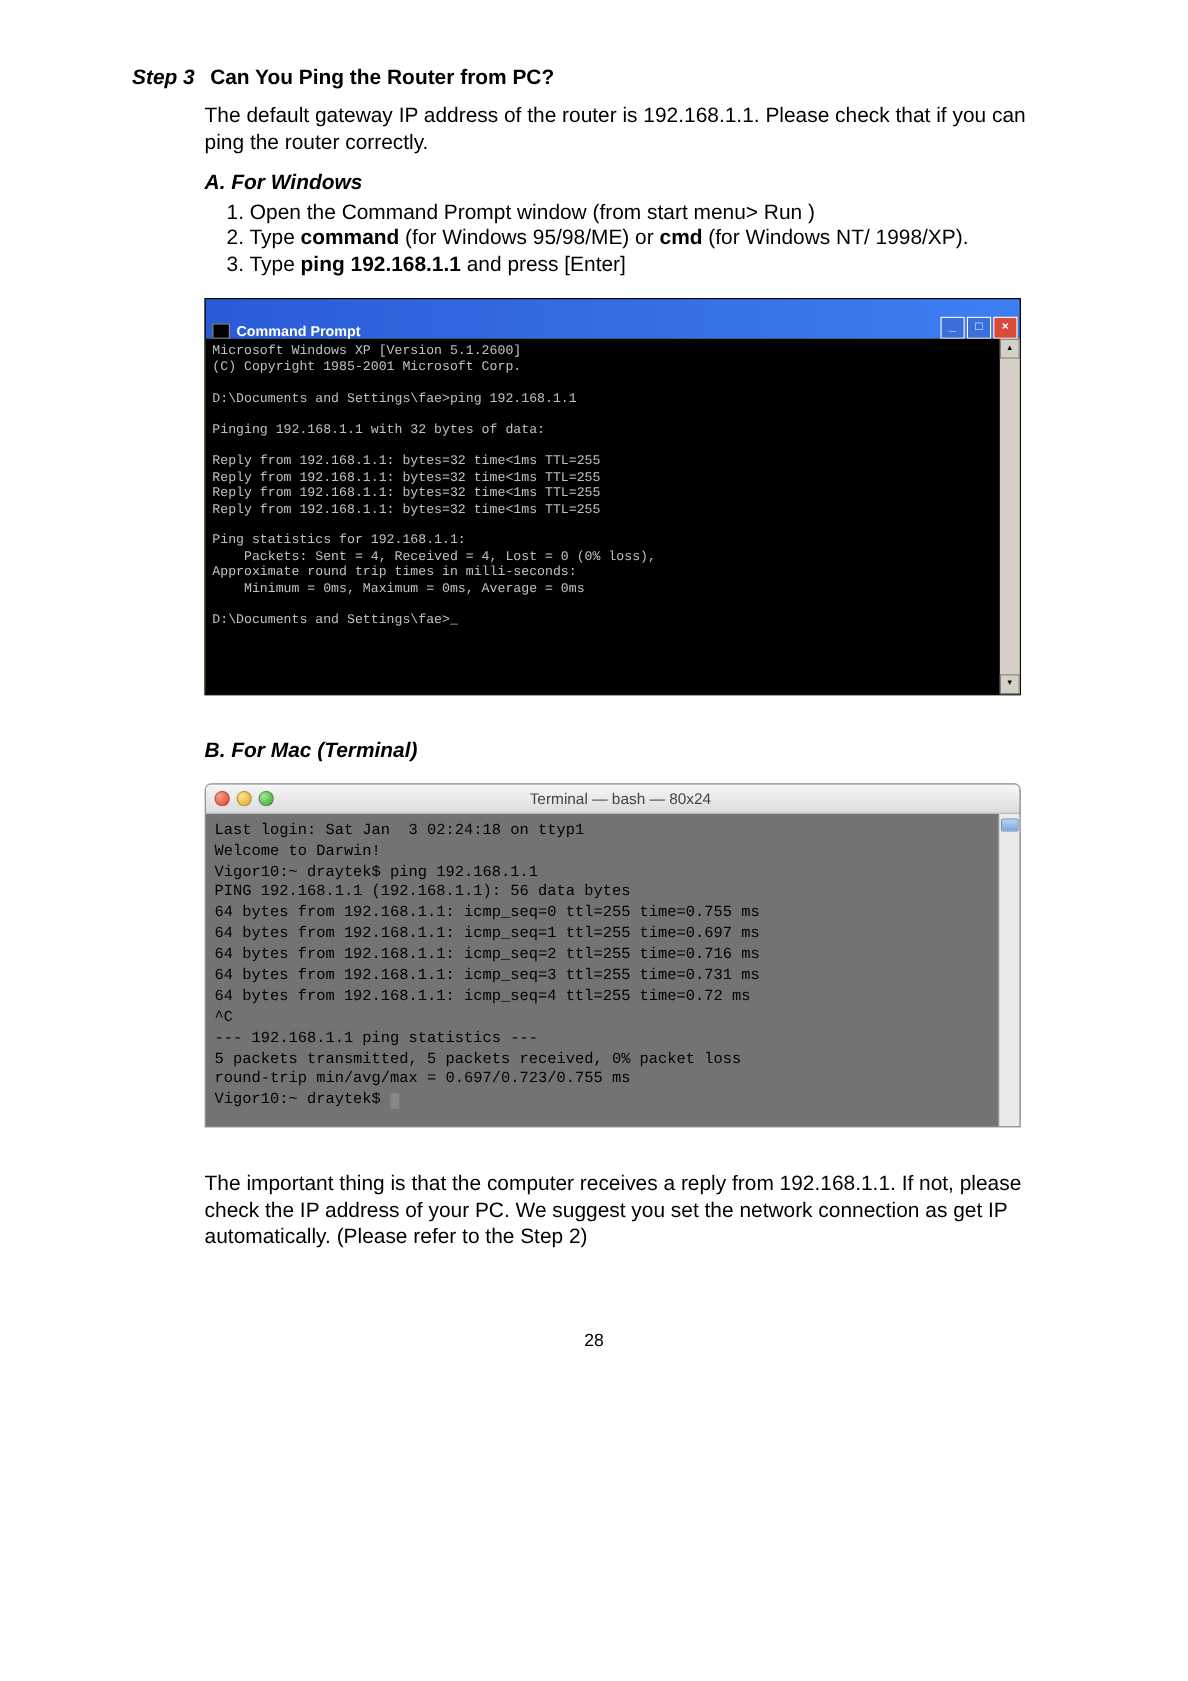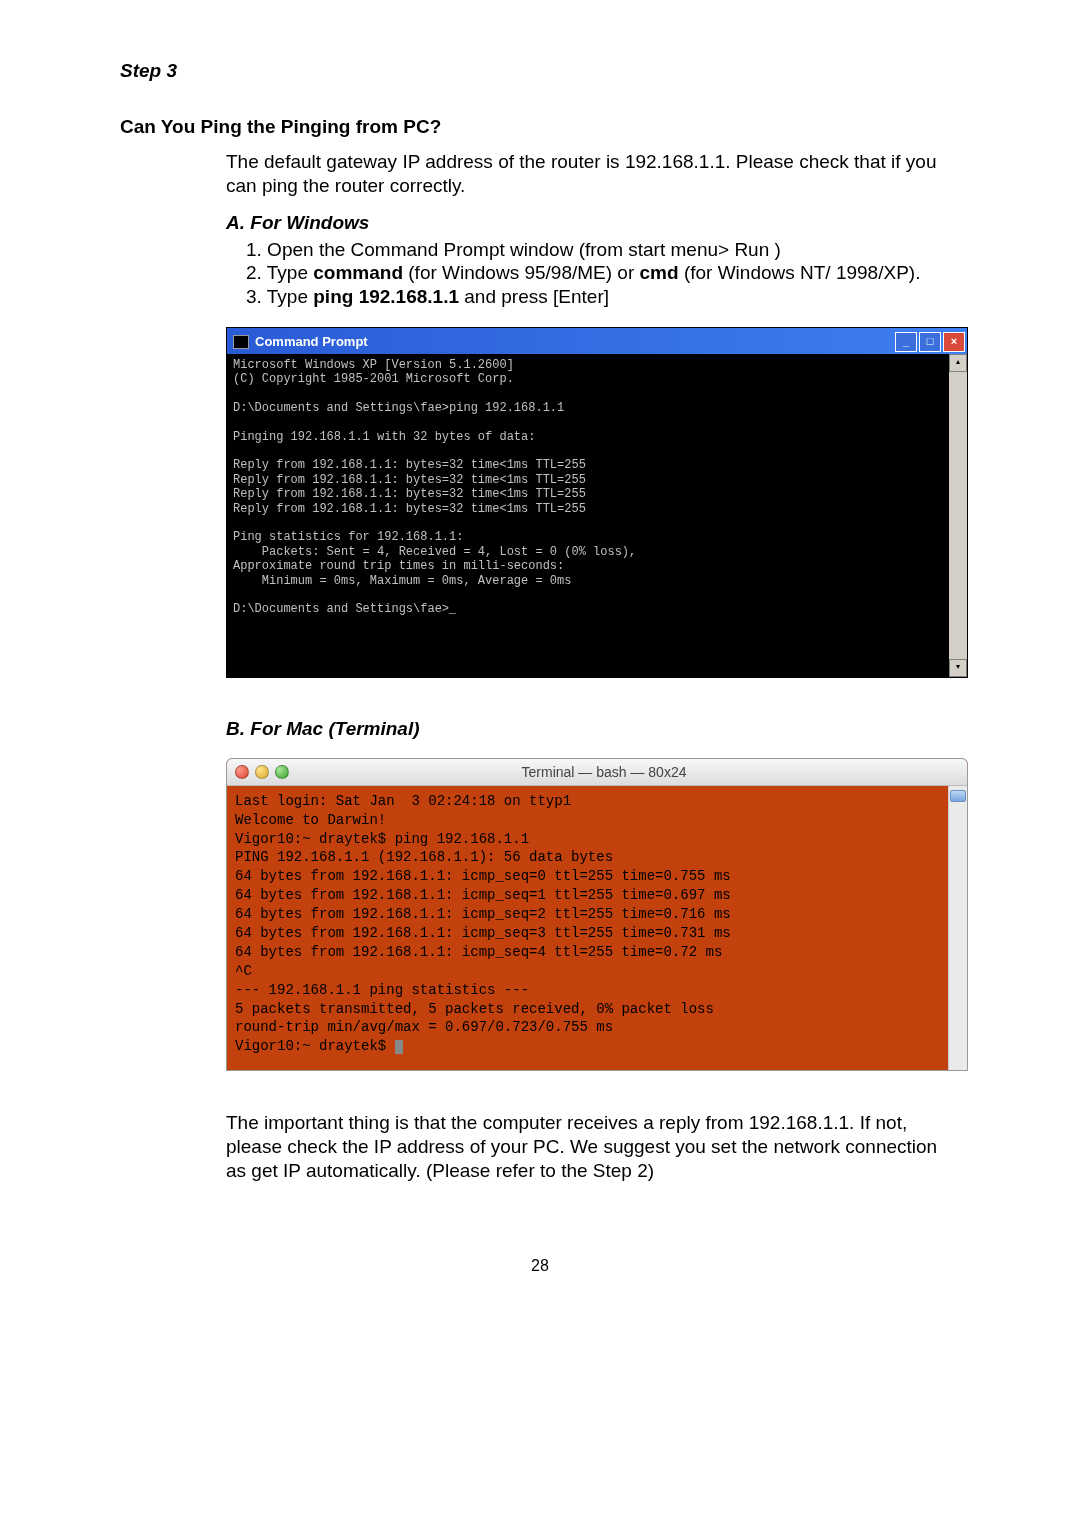--- a/index.html
+++ b/index.html
@@ -7,38 +7,37 @@
     padding: 0;
     background: #fff;
     font-family: Arial, Helvetica, sans-serif;
     width: 1080px;
   }
   .page {
     padding: 60px 120px 40px 120px;
   }
   .step-row {
     display: flex;
-    gap: 34px;
+    gap: 14px;
     margin-bottom: 12px;
-    flex-direction: column;
   }
   .step-label {
     font-family: Arial, sans-serif;
     font-style: italic;
     font-weight: bold;
     font-size: 19px;
     white-space: nowrap;
   }
   .step-heading {
     font-family: Arial, sans-serif;
     font-weight: bold;
     font-size: 19px;
   }
   .indent-block {
-    margin-left: 106px;
+    margin-left: 66px;
   }
   .body-text {
     font-size: 19px;
     line-height: 1.25;
     margin-bottom: 14px;
   }
   .sub-heading {
     font-style: italic;
     font-weight: bold;
     font-size: 19px;
@@ -54,24 +53,24 @@
 
   
   .win-window {
     margin-top: 18px;
     width: 740px;
     border: 1px solid #000;
     background: #000;
   }
   .win-titlebar {
     display: flex;
-    align-items: center;
+    align-items: flex-end;
     height: 24px;
     background: linear-gradient(to right, #2a5bd6, #3d7ff2);
-    padding: 2px 2px 0 6px;
+    padding: 12px 2px 0 6px;
   }
   .win-icon {
     width: 14px;
     height: 12px;
     background: #000;
     border: 1px solid #999;
     margin-right: 6px;
   }
   .win-title {
     color: #fff;
@@ -131,21 +130,21 @@
   }
   .win-scroll-track { flex: 1; }
 
   
   .mac-window {
     margin-top: 18px;
     width: 740px;
     border: 1px solid #999;
     border-radius: 6px 6px 0 0;
     overflow: hidden;
-    background: #c2410c;
+    background: #737373;
   }
   .mac-titlebar {
     display: flex;
     align-items: center;
     height: 26px;
     background: linear-gradient(to bottom, #f7f7f7, #dcdcdc);
     border-bottom: 1px solid #bbb;
     padding: 0 8px;
   }
   .mac-dots { display: flex; gap: 6px; }
@@ -200,21 +199,21 @@
     margin-top: 74px;
   }
 </style>
 </head>
 <body>
 
 <div class="page">
 
   <div class="step-row">
     <div class="step-label">Step 3</div>
-    <div class="step-heading">Can You Ping the Pinging from PC?</div>
+    <div class="step-heading">Can You Ping the Router from PC?</div>
   </div>
 
   <div class="indent-block">
     <div class="body-text">The default gateway IP address of the router is 192.168.1.1. Please check that if you can ping the router correctly.</div>
 
     <div class="sub-heading">A. For Windows</div>
     <div class="list-block">
       <div><span>1. Open the Command Prompt window (from start menu&gt; Run )</span></div>
       <div>
         <span>2. Type </span><span class="bold">command</span><span> (for Windows 95/98/ME) or </span><span class="bold">cmd</span><span> (for Windows NT/ 1998/XP).</span>

